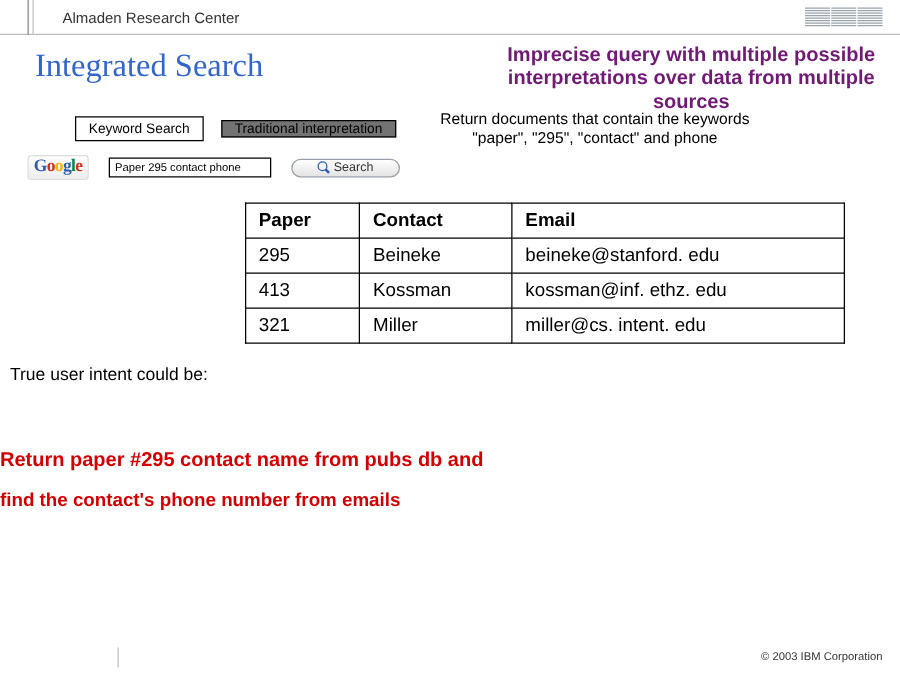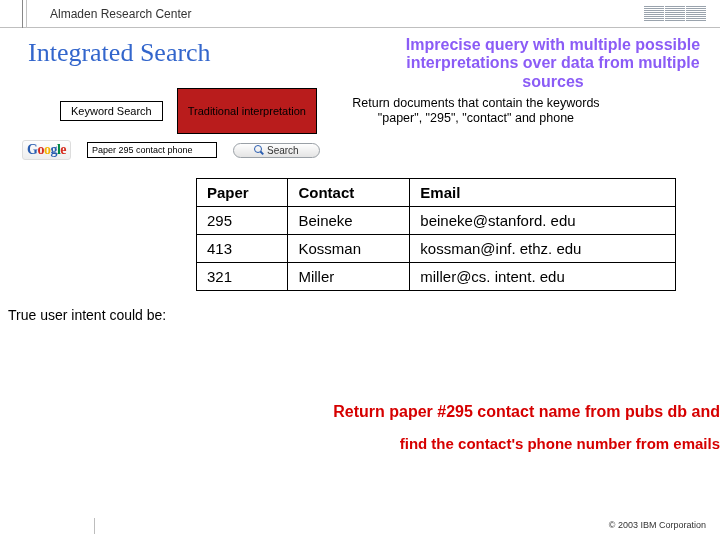--- a/index.html
+++ b/index.html
@@ -52,37 +52,37 @@
     font-weight: normal;
   }
   .subtitle-box {
     position: absolute;
     right: 8px;
     top: 36px;
     width: 318px;
     text-align: center;
     font-size: 16px;
     font-family: Arial, sans-serif;
-    color: #8b5cf6;
+    color: #701a75;
     font-weight: bold;
     line-height: 1.15;
   }
   .row1 {
     display: flex;
     align-items: center;
     gap: 14px;
     padding: 20px 0 0 60px;
   }
   .pill {
     border: 1px solid #000;
     font-size: 11px;
     padding: 3px 10px;
     background: #fff;
   }
-  .pill.yellow { background: #b91c1c; padding: 16px 10px; }
+  .pill.yellow { background: #737373; padding: 0 10px; }
   .interp-text {
     font-size: 12.5px;
     text-align: center;
     width: 290px;
     line-height: 1.2;
   }
   .search-row {
     display: flex;
     align-items: center;
     padding: 6px 0 0 22px;
@@ -140,22 +140,22 @@
     text-align: left;
     font-size: 15px;
     padding: 5px 10px;
   }
   table.data th { font-weight: bold; }
   .intent-label {
     font-size: 14px;
     padding: 16px 0 0 8px;
   }
   .intent-body {
-    text-align: right;
-    margin-top: 80px;
+    text-align: left;
+    margin-top: 53px;
   }
   .intent-body .line1 {
     color: #d60000;
     font-weight: bold;
     font-size: 16px;
   }
   .intent-body .line2 {
     color: #d60000;
     font-weight: bold;
     font-size: 15px;

